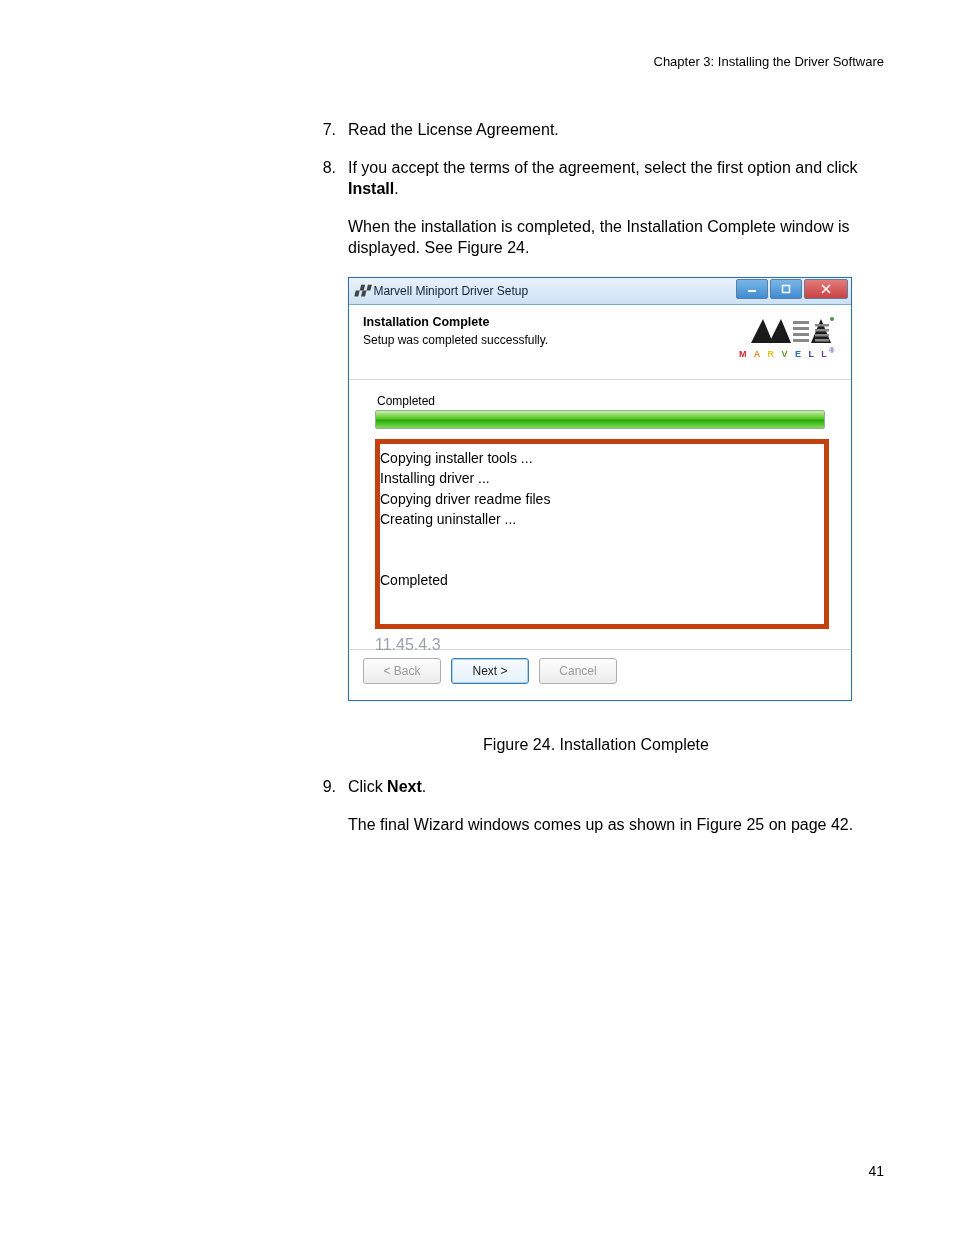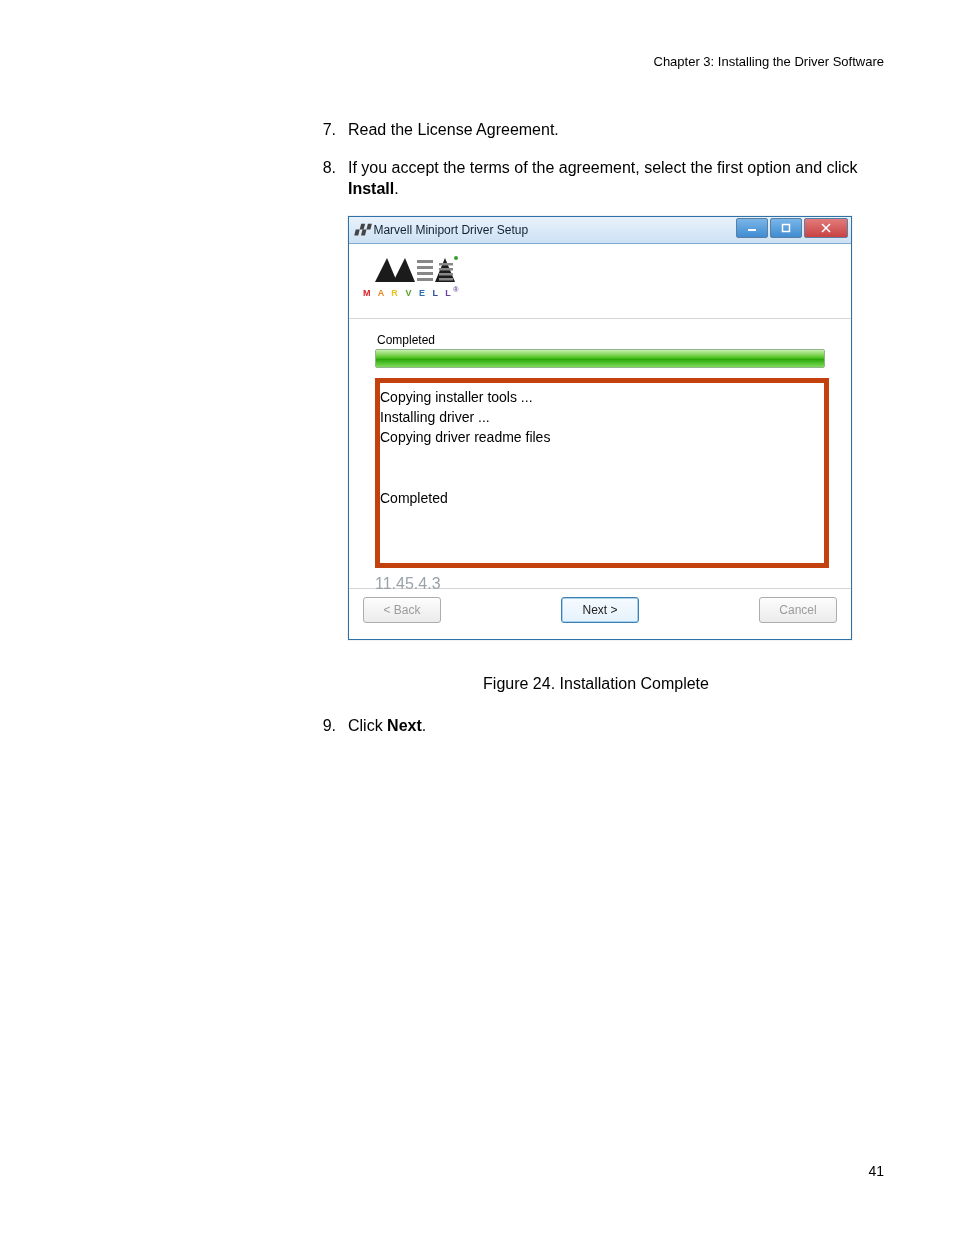--- a/index.html
+++ b/index.html
@@ -31,21 +31,21 @@
   .logo-mark{position:relative;width:78px;height:30px}
   .logo svg{display:block}
   .logo-word{font-size:9px;letter-spacing:2.5px;font-weight:bold;margin-top:2px}
   .logo-word .m{color:#d8232a}.logo-word .a{color:#e38b26}.logo-word .r{color:#e7c227}.logo-word .v{color:#5aa02e}.logo-word .e{color:#2b6fb0}.logo-word .l1{color:#2b4f9a}.logo-word .l2{color:#6b3fa0}.logo-word .reg{color:#6b3fa0;font-size:7px;vertical-align:super}
   .body{padding:10px 24px 6px 24px;font-family:"Segoe UI",Tahoma,Arial,sans-serif;font-size:12px}
   .lbl{margin:4px 0 2px 4px}
   .pbar{width:448px;height:17px;border:1px solid #8fb58f;border-radius:2px;background:linear-gradient(#caf0b0,#56c423 45%,#2aa80a 55%,#7edc5a);margin:0 0 10px 2px}
   .logbox{width:444px;height:172px;border:5px solid #c2410c;background:#fff;margin-left:2px;padding:4px 0;font-size:14px;line-height:1.45;overflow:hidden}
   .sep{height:0;border-top:1px solid #d5d5d5;margin:14px 0 0 0}
   .ver{position:absolute;bottom:46px;left:26px;color:#9aa3a8;font-size:16px}
-  .btnrow{display:flex;justify-content:space-between;gap:0;padding:8px 14px 16px 14px}
+  .btnrow{display:flex;justify-content:flex-start;gap:10px;padding:8px 14px 16px 14px}
   .btn{min-width:76px;height:24px;border:1px solid #adadad;border-radius:3px;background:linear-gradient(#fdfdfd,#ebebeb);font-size:12px;color:#222;display:flex;align-items:center;justify-content:center}
   .btn.disabled{color:#9c9c9c}
   .btn.primary{border:1px solid #3c7fb1;box-shadow:inset 0 0 0 1px #a7d1ef;background:linear-gradient(#f6fbff,#e5f2fb)}
   .dlgwrap{position:relative}
 </style>
 </head>
 <body>
 
 <div class="page">
   <div class="hdr">Chapter 3: Installing the Driver Software</div>
@@ -56,20 +56,21 @@
       <div class="txt">Read the License Agreement.</div>
     </div>
 
     <div class="li">
       <div class="num">8.</div>
       <div class="txt">
         <span>If you accept the terms of the agreement, select the first option and click </span><span class="b">Install</span><span>.</span>
       </div>
     </div>
 
+    <div class="para">When the installation is completed, the Installation Complete window is displayed. See Figure 24.</div>
 
     <div class="dlgwrap">
     <div class="dlg">
       <div class="titlebar">
         <span class="tico">▞▞</span>
         <span>Marvell Miniport Driver Setup</span>
         <div class="winbtns">
           <div class="winbtn min">
                 <svg width="10" height="10">
                   <line x1="1" y1="7" x2="9" y2="7" stroke="#fff" stroke-width="2"></line>
@@ -82,20 +83,24 @@
               </div>
           <div class="winbtn close">
                 <svg width="12" height="10">
                   <line x1="2" y1="1" x2="10" y2="9" stroke="#fff" stroke-width="1.6"></line>
                   <line x1="10" y1="1" x2="2" y2="9" stroke="#fff" stroke-width="1.6"></line>
                 </svg>
               </div>
         </div>
       </div>
       <div class="hdrpanel">
+        <div class="hdrtxt">
+          <div class="title">Installation Complete</div>
+          <div class="sub">Setup was completed successfully.</div>
+        </div>
         <div class="logo">
           <div class="logo-mark">
             <svg width="86" height="30" viewBox="0 0 86 30">
               <polygon points="2,28 14,4 24,28" fill="#1b1b1b"></polygon>
               <polygon points="20,28 32,4 42,28" fill="#1b1b1b"></polygon>
               <rect x="44" y="6" width="16" height="3" fill="#888"></rect>
                   <rect x="44" y="12" width="16" height="3" fill="#888"></rect>
                   <rect x="44" y="18" width="16" height="3" fill="#888"></rect>
                   <rect x="44" y="24" width="16" height="3" fill="#888"></rect>
               <polygon points="62,28 72,4 82,28" fill="#1b1b1b"></polygon>
@@ -111,20 +116,21 @@
           </div>
         </div>
       </div>
       <div class="body">
         <div class="lbl">Completed</div>
         <div class="pbar"></div>
         <div class="logbox">
           <div>Copying installer tools ...</div>
           <div>Installing driver ...</div>
           <div>Copying driver readme files</div>
+          <div>Creating uninstaller ...</div>
           <div>&nbsp;</div>
           <div>&nbsp;</div>
           <div>Completed</div>
         </div>
       </div>
       <div style="position:relative">
         <div class="sep"></div>
         <div class="ver">11.45.4.3</div>
         <div class="btnrow">
           <div class="btn disabled">&lt; Back</div>
@@ -137,16 +143,17 @@
 
     <div class="figcap">Figure 24. Installation Complete</div>
 
     <div class="li">
       <div class="num">9.</div>
       <div class="txt">
         <span>Click </span><span class="b">Next</span><span>.</span>
       </div>
     </div>
 
+    <div class="para">The final Wizard windows comes up as shown in Figure 25 on page 42.</div>
 
   </div>
   <div class="pagenum">41</div>
 </div>
 
 </body></html>

